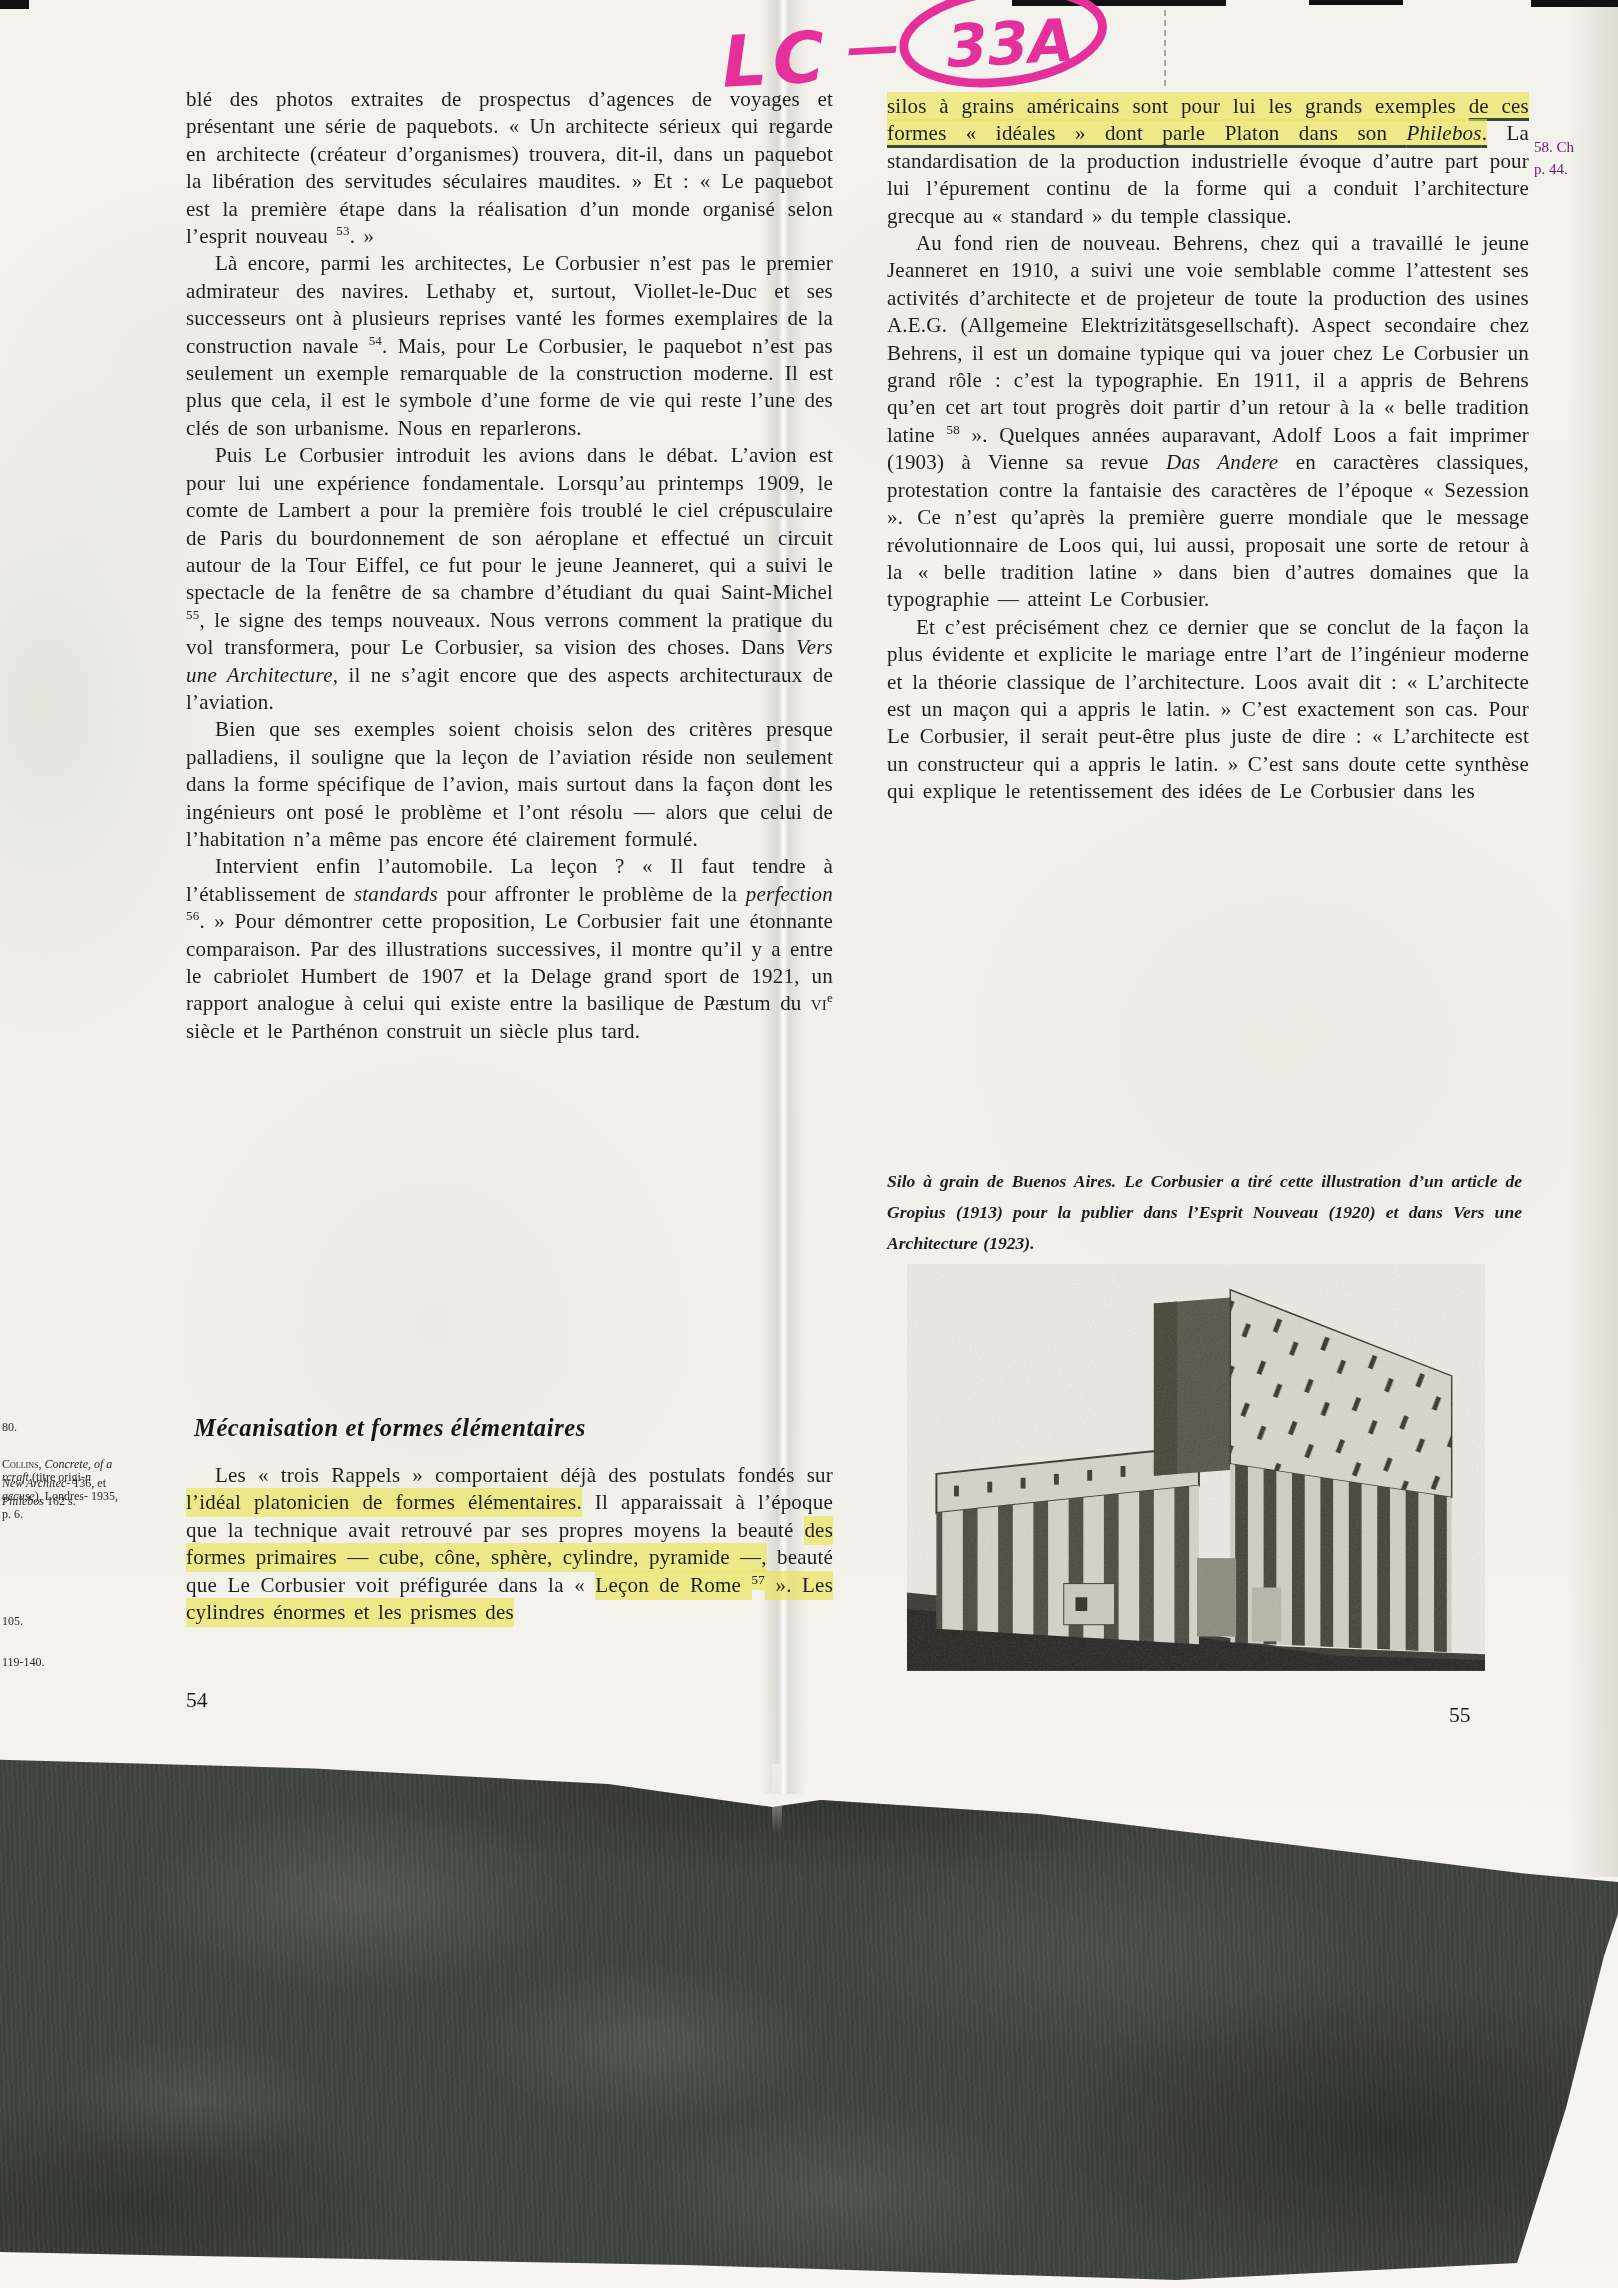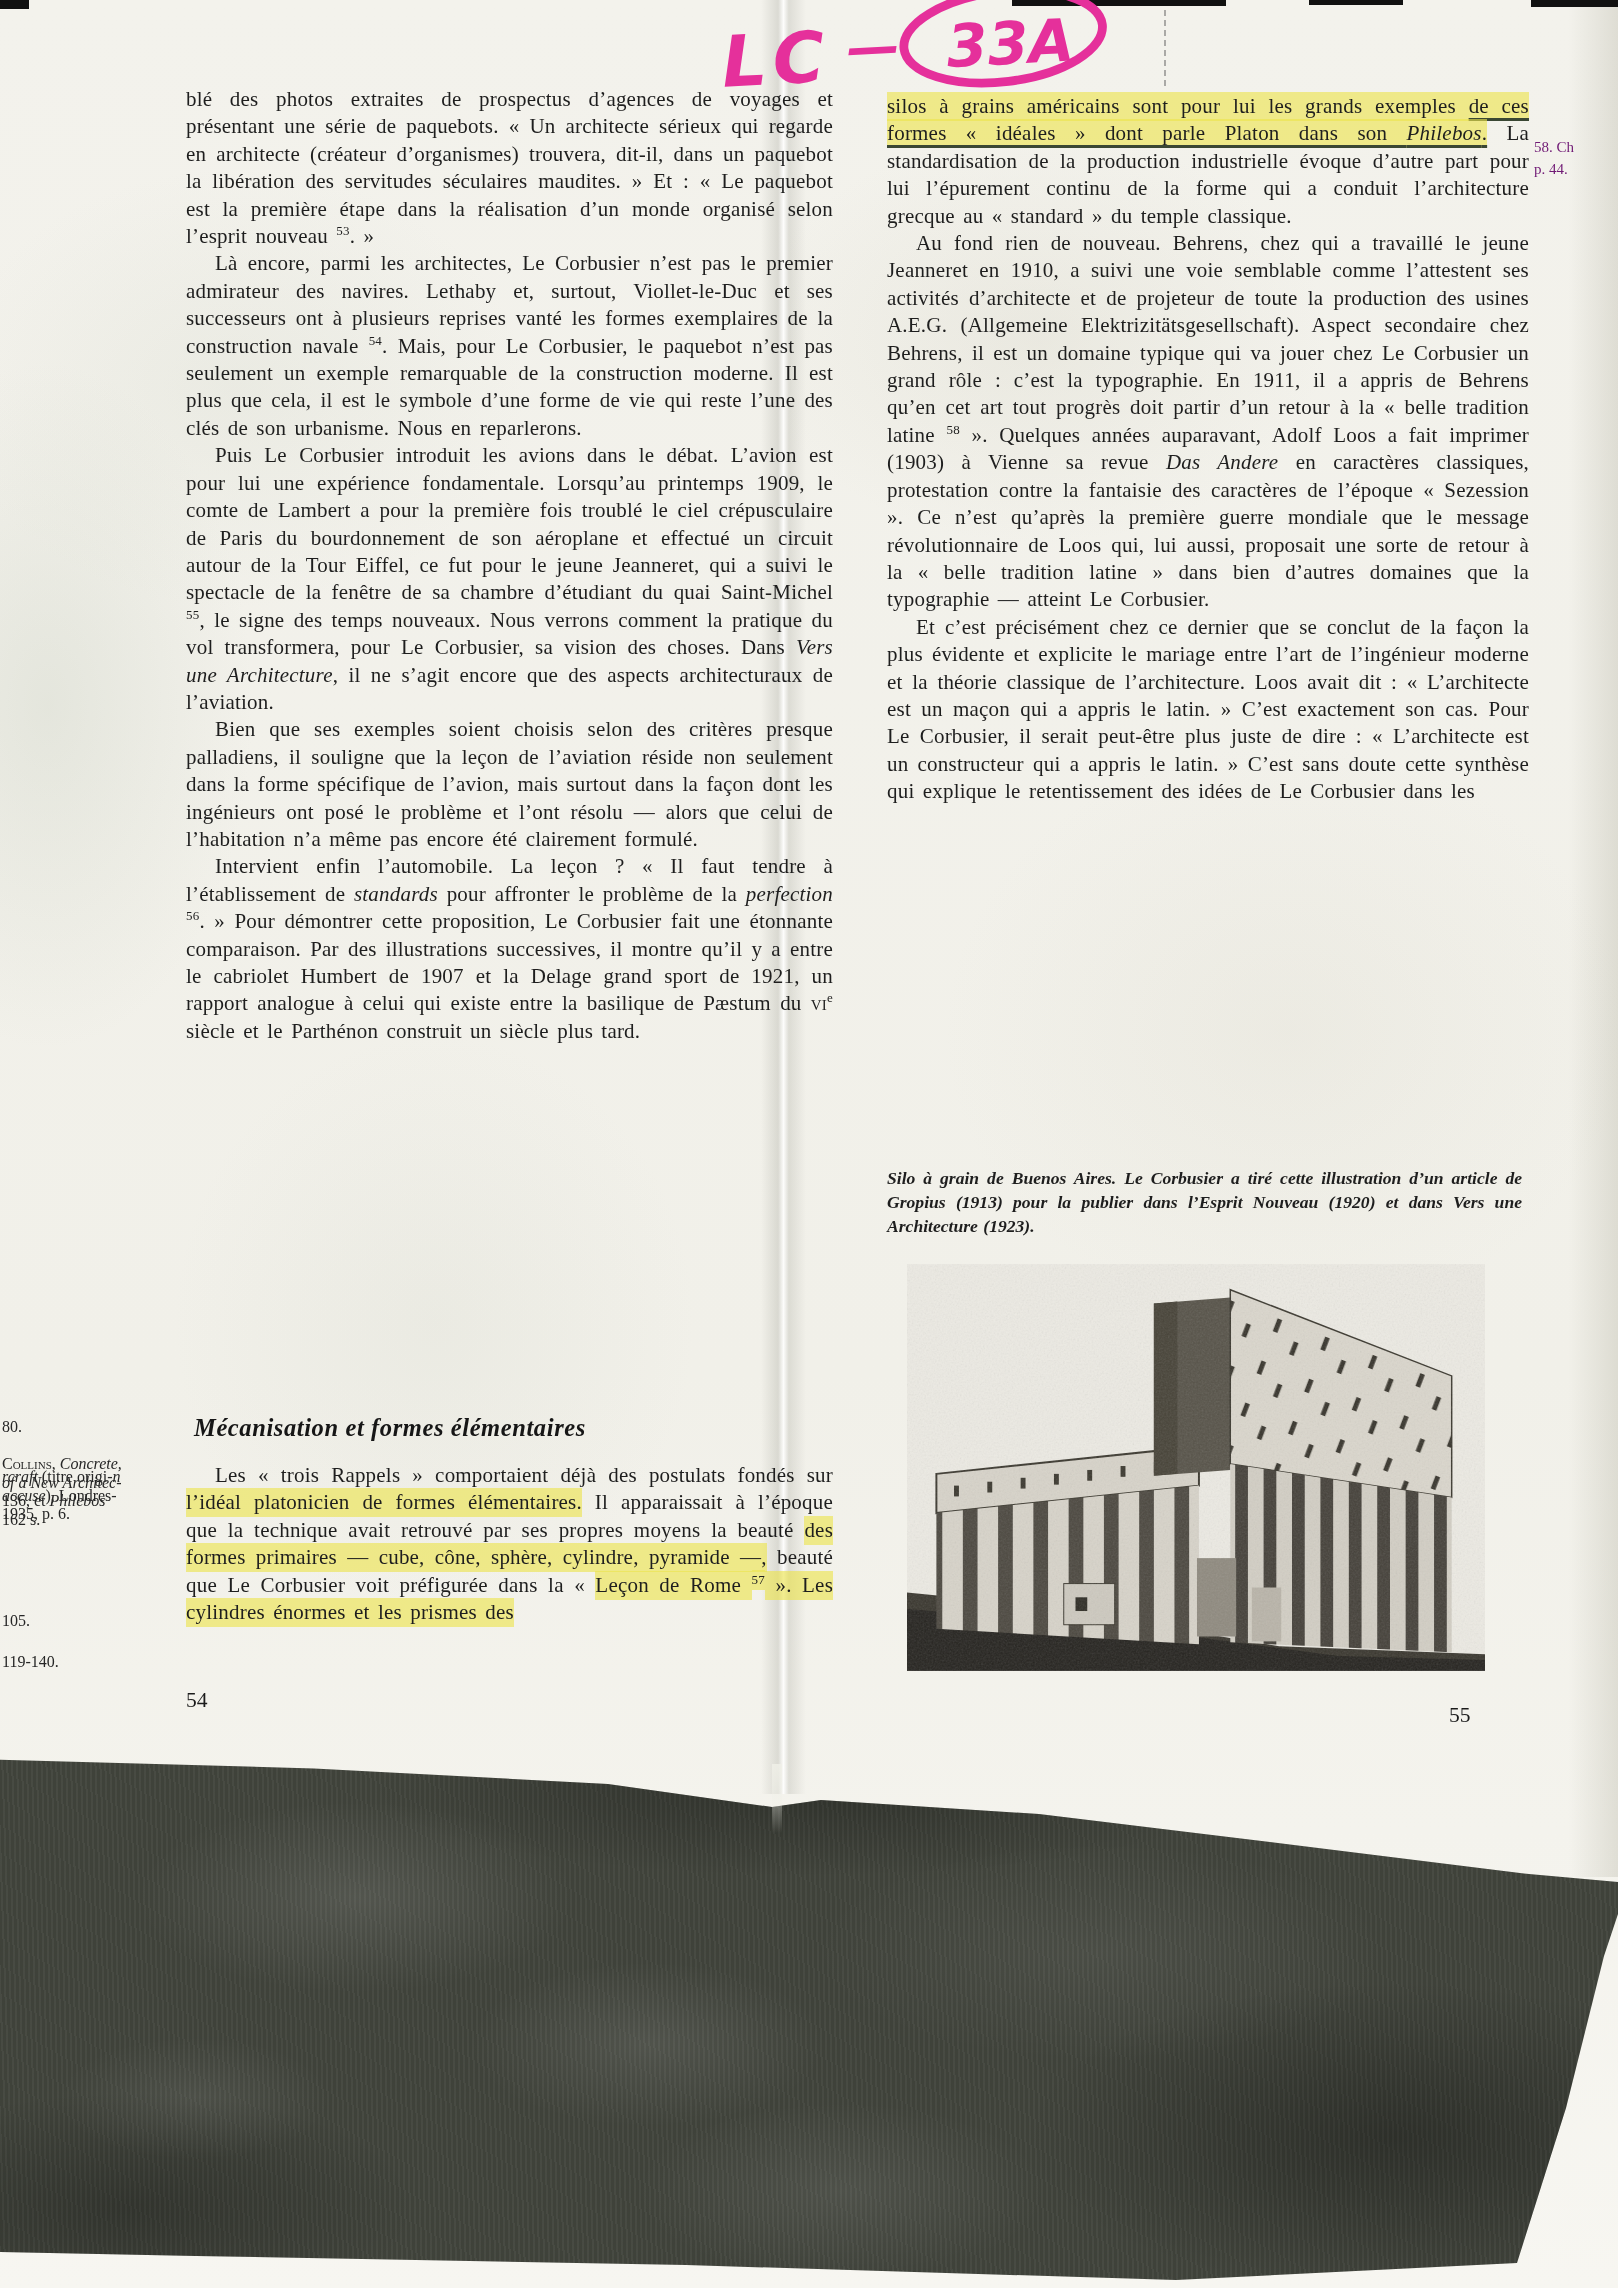--- a/index.html
+++ b/index.html
@@ -50,27 +50,27 @@
   .col-left-2{position:absolute;left:186px;top:1462px;width:647px;}
   .col-right{position:absolute;left:887px;top:93px;width:642px;}
   .section-heading{
     position:absolute;left:186px;top:1406px;width:647px;margin:8px;
     font-size:24.5px;font-weight:bold;font-style:italic;letter-spacing:0.6px;color:#161616;
   }
   .pageno{position:absolute;font-size:21.6px;color:#1b1b1b;}
   .pn54{left:186px;top:1688px;}
   .pn55{left:1449px;top:1703px;}
   
-  .mncol{position:absolute;left:2px;width:120px;font-size:16px;line-height:18.6px;color:#262626;}
+  .mncol{position:absolute;left:2px;width:120px;font-size:12px;line-height:18.6px;color:#262626;}
   .mncol .para{text-align:left;}
   .mnb1{top:1418px;} .mnb2{top:1455px;} .mnb3{top:1468px;} .mnb4{top:1612px;} .mnb5{top:1653px;}
   .rmn{position:absolute;left:1534px;top:125px;width:84px;font-size:15px;line-height:21.6px;color:#701a75;overflow:hidden;margin-top:12px;}
   
   .caption{position:absolute;left:887px;top:1166px;width:635px;
-    font-size:17.6px;line-height:24px;text-align:justify;word-spacing:1px;}
+    font-size:17.6px;line-height:31px;text-align:justify;word-spacing:1px;}
   .caption .para{font-weight:bold;font-style:italic;}
   
   .figure{position:absolute;left:907px;top:1264px;width:578px;height:407px;}
   
   .i{font-style:italic;}
   .sup{vertical-align:super;font-size:0.62em;line-height:0;}
   .sc{font-variant:small-caps;}
   .h{background:rgba(235,228,76,0.62);padding:2px 0 2.9px;
      box-decoration-break:clone;-webkit-box-decoration-break:clone;}
   .u{text-decoration:underline;text-decoration-color:#3a4733;

